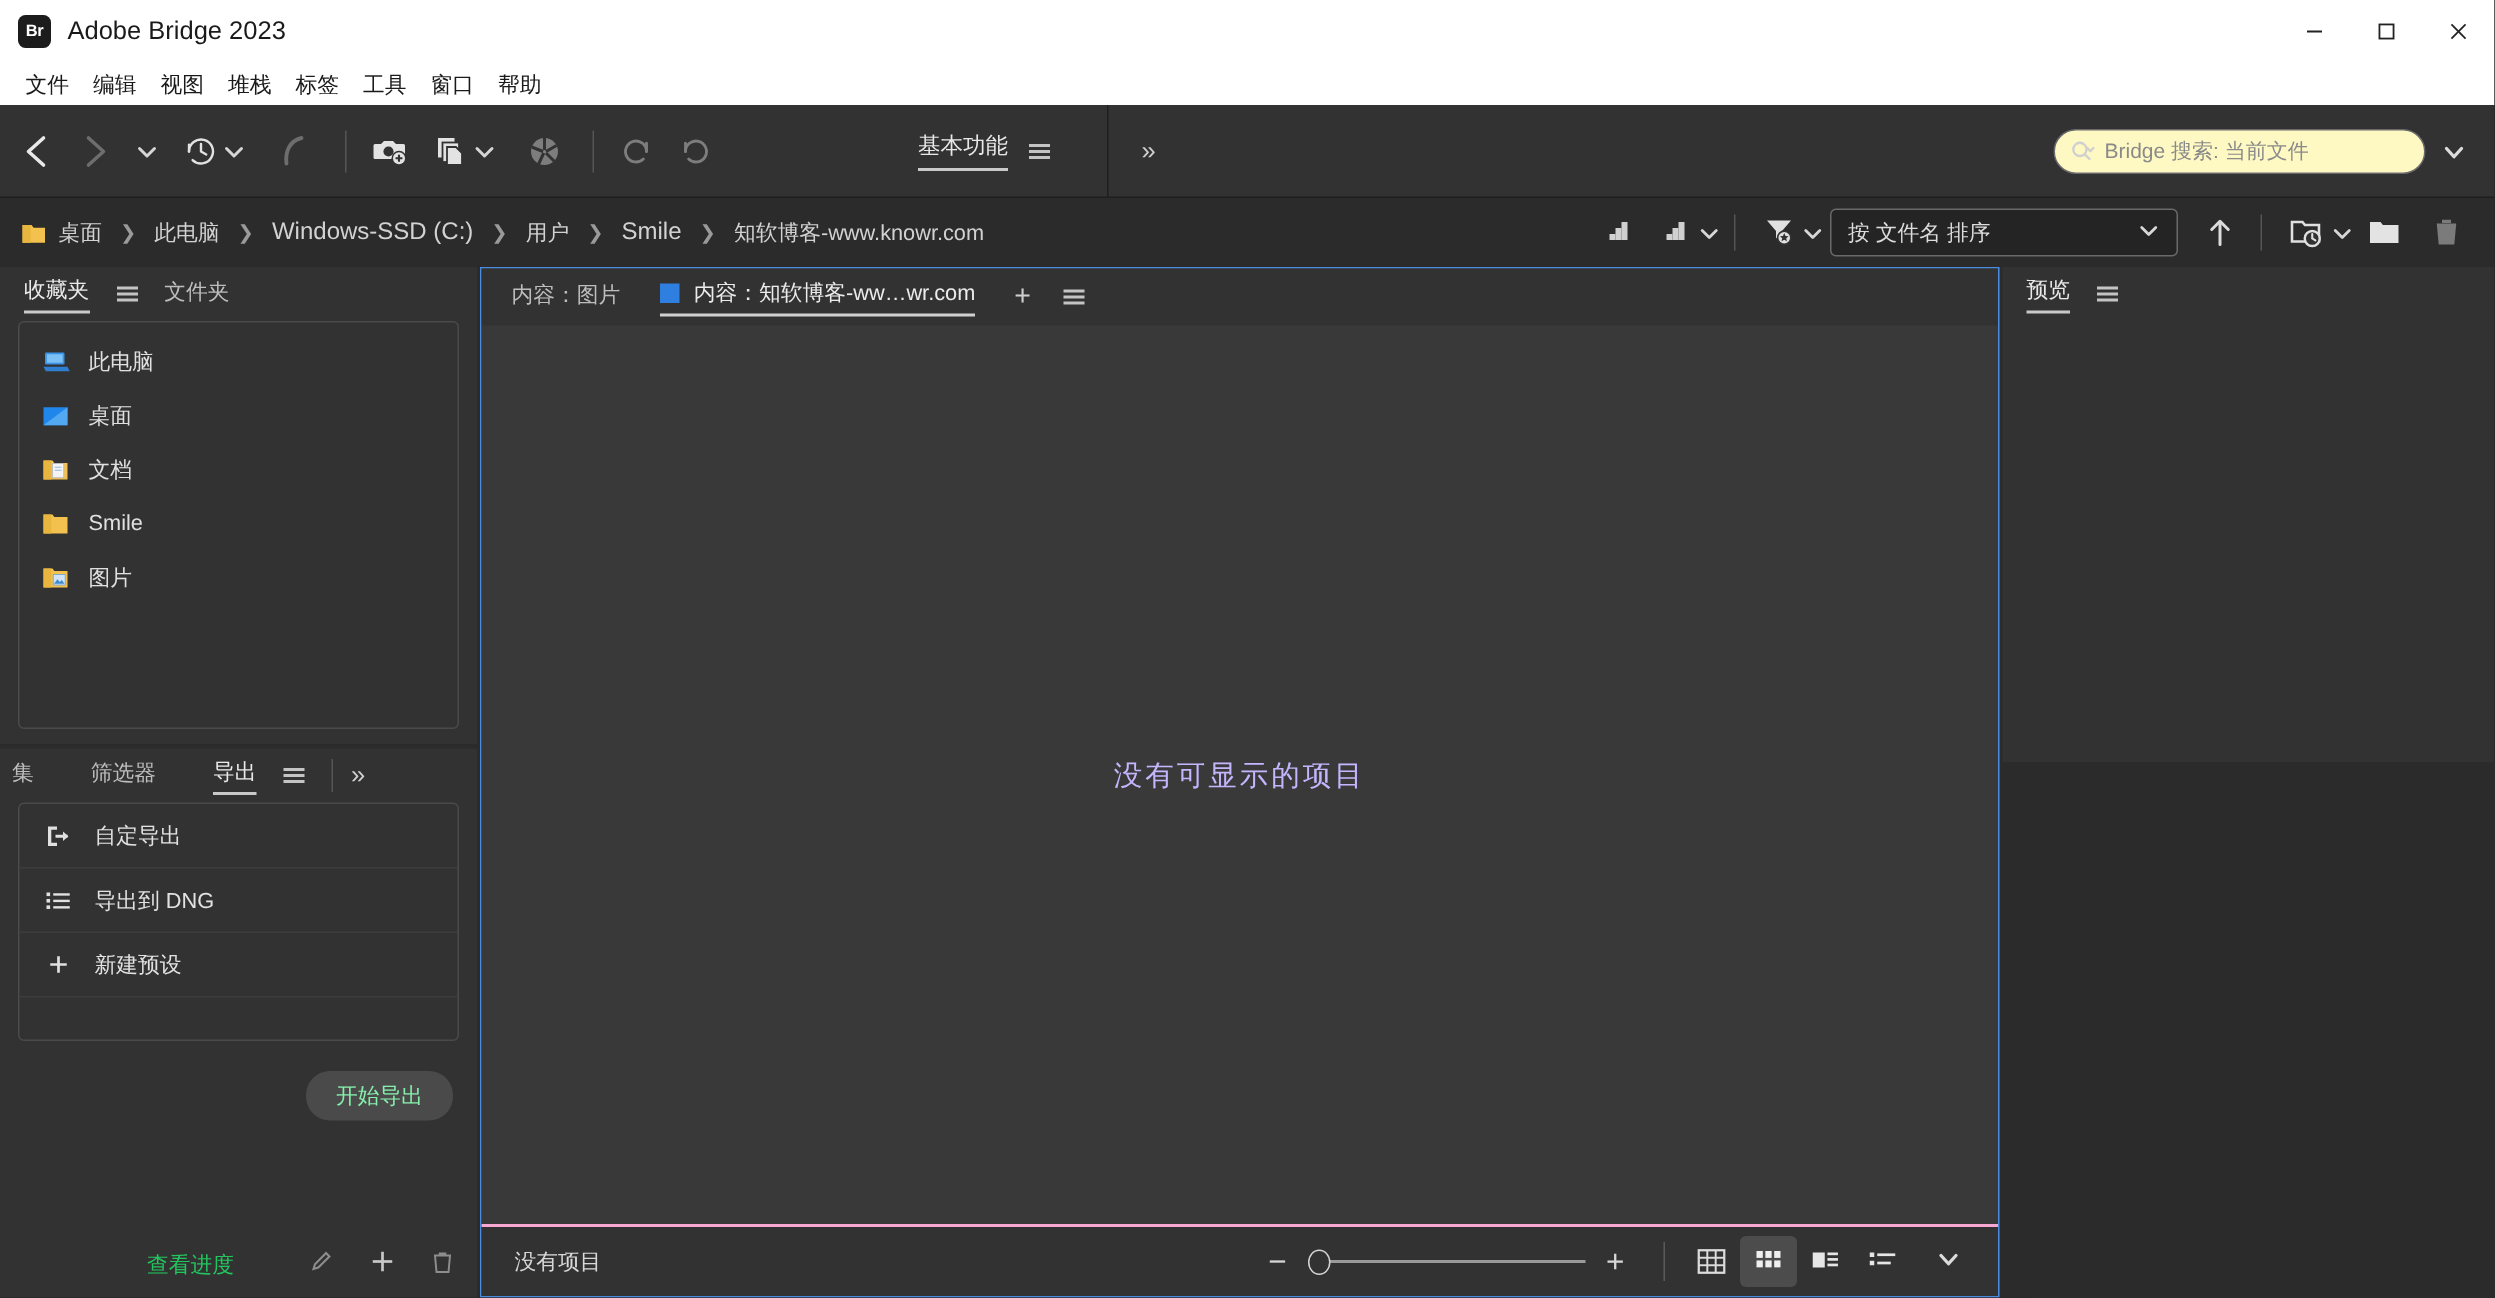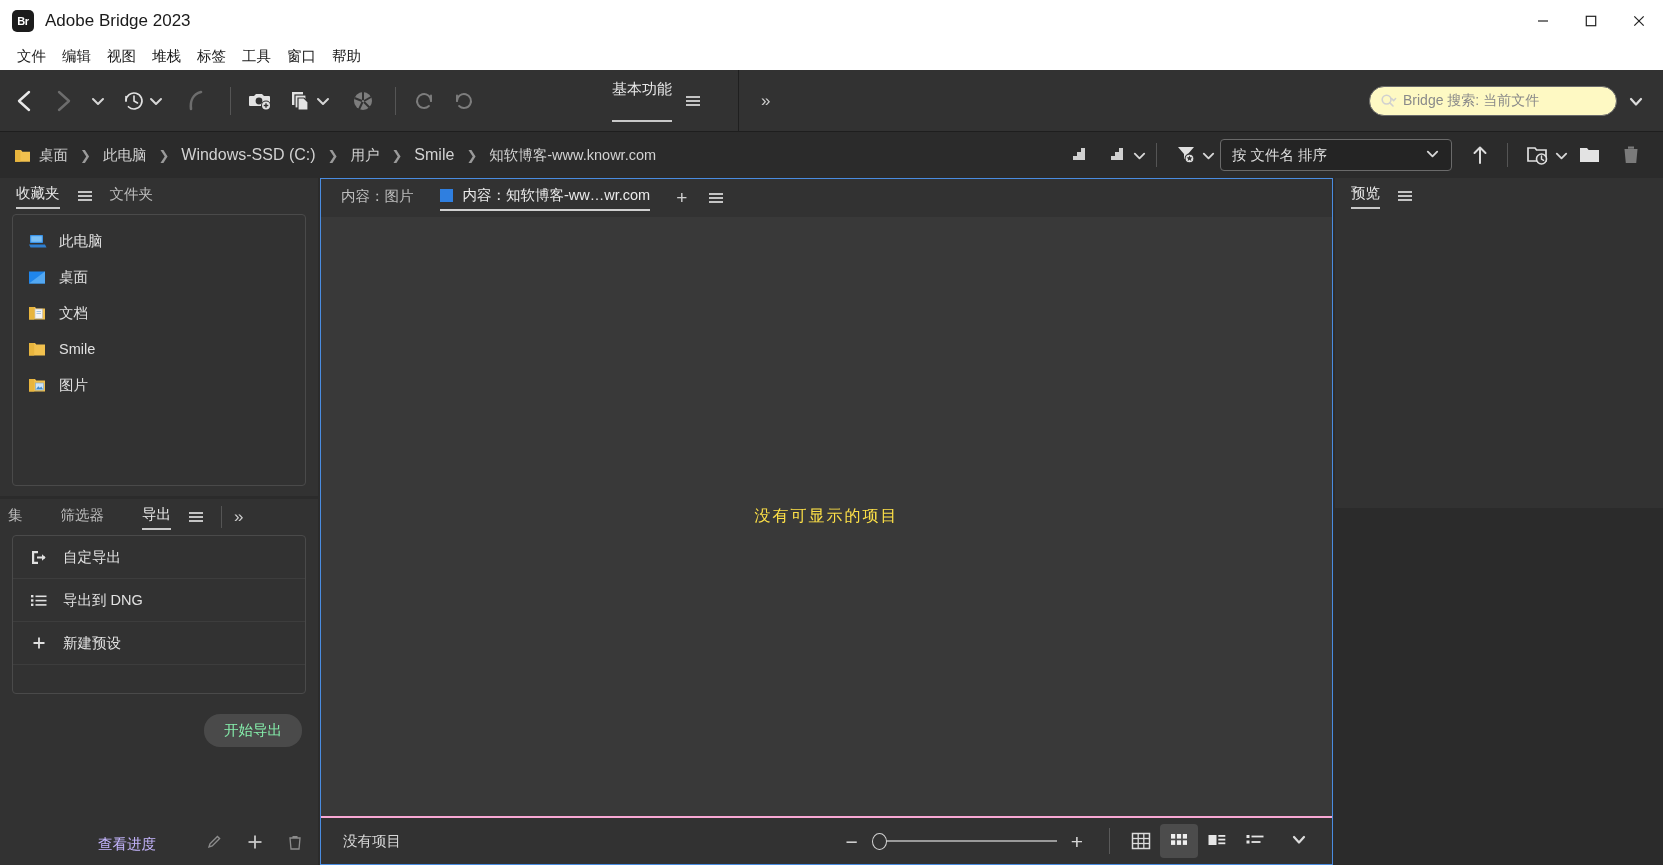--- a/index.html
+++ b/index.html
@@ -29,21 +29,21 @@
   .menu-item { font-size:14.5px; color:#1a1a1a; padding:3px 7px; cursor:default; white-space:nowrap; }
 
   
   .toolbar { height:62px; background:#323232; display:flex; align-items:center; flex:0 0 62px; position:relative; border-bottom:1px solid #1e1e1e;}
   .tb-group { display:flex; align-items:center; height:100%; }
   .tb-btn { display:flex; align-items:center; justify-content:center; padding:0 8px; height:62px; }
   .tb-btn svg { display:block; }
   .tb-sep { width:1px; height:28px; background:#555; margin:0 8px; }
   .ws-zone { position:absolute; left:610px; top:0; height:62px; display:flex; align-items:center; gap:0; }
   .ws-tab { display:flex; align-items:center; gap:14px; padding:0 2px; }
-  .ws-label { font-size:15px; color:#e8e8e8; padding-bottom:21px; border-bottom:2px solid #c9c9c9; }
+  .ws-label { font-size:15px; color:#e8e8e8; padding-bottom:5px; border-bottom:2px solid #c9c9c9; }
   .ws-divider { width:1px; height:62px; background:#1f1f1f; margin-left:36px; }
   .ws-more { padding:0 22px; font-size:17px; color:#cfcfcf; letter-spacing:-1px; }
   .search-zone { position:absolute; right:18px; top:0; height:62px; display:flex; align-items:center; gap:10px; }
   .search-box {
     width:248px; height:30px; border:1px solid #6a6a6a; border-radius:15px;
     background:#fef9c3; display:flex; align-items:center; padding:0 10px; gap:6px;
   }
   .search-ph { font-size:14px; color:#8a8a8a; white-space:nowrap; overflow:hidden; }
 
   
@@ -82,31 +82,31 @@
   .favpanel { flex:0 0 318px; }
   .exportpanel { flex:1 1 auto; margin-top:3px; }
   .export-rows { }
   .exp-row { height:43px; display:flex; align-items:center; gap:14px; padding-left:16px; font-size:14.5px; color:#e2e2e2; border-bottom:1px solid #3d3d3d; }
   .exp-row.last { border-bottom:1px solid #3d3d3d; }
   .export-foot { display:flex; align-items:center; justify-content:flex-end; padding:10px 16px 0 0; }
   .start-btn {
     background:#4a4a4a; color:#86efac; border-radius:16px; padding:7px 20px; font-size:14.5px;
   }
   .progress-row { display:flex; align-items:center; padding:14px 14px 10px 0; justify-content:flex-end; gap:22px; }
-  .progress-label { font-size:14.5px; color:#c4b5fd; margin-right:28px; }
+  .progress-label { font-size:14.5px; color:#22c55e; margin-right:28px; }
 
   
   .centercol { flex:1 1 auto; display:flex; flex-direction:column; min-width:0; border:1px solid #4a8ce0; background:#323232; margin:0 2px; }
   .content-tabs { height:38px; display:flex; align-items:center; padding-left:20px; flex:0 0 38px; background:#323232; }
   .ctab { display:flex; align-items:center; gap:10px; font-size:14.5px; color:#bdbdbd; margin-right:26px; padding-bottom:4px; white-space:nowrap; }
   .ctab.active { color:#ebebeb; border-bottom:2px solid #d0d0d0; }
   .ctab .sq { width:13px; height:13px; background:#2f7fe0; display:inline-block; }
   .ctab-plus { font-size:19px; color:#cfcfcf; margin-right:22px; }
   .content-area { flex:1 1 auto; display:flex; align-items:center; justify-content:center; background:#393939; min-height:0; }
-  .empty-msg { font-size:16px; color:#fde047; letter-spacing:2px;text-align:center; }
+  .empty-msg { font-size:19px; color:#c4b5fd; letter-spacing:2px;text-align:center; }
   .statusbar { height:48px; flex:0 0 48px; background:#323232; border-top:2px solid #f9a8d4; display:flex; align-items:center; padding:0 14px 0 22px; }
   .status-text { font-size:14.5px; color:#d8d8d8; }
   .zoom-ctl { margin-left:auto; display:flex; align-items:center; gap:0; }
   .zi { font-size:21px; color:#d6d6d6; padding:0 14px; line-height:1; }
   .slider { width:185px; height:18px; position:relative; display:flex; align-items:center; }
   .slider .track { position:absolute; left:13px; right:0; height:1.5px; background:#9a9a9a; }
   .slider .thumb { position:absolute; left:0; width:15px; height:17px; border:1.6px solid #d4d4d4; border-radius:50%; background:#323232; }
   .view-sep { width:1px; height:26px; background:#5a5a5a; margin:0 12px; }
   .vbtn { width:38px; height:34px; display:flex; align-items:center; justify-content:center; border-radius:4px; }
   .vbtn.active { background:#4c4c4c; }

